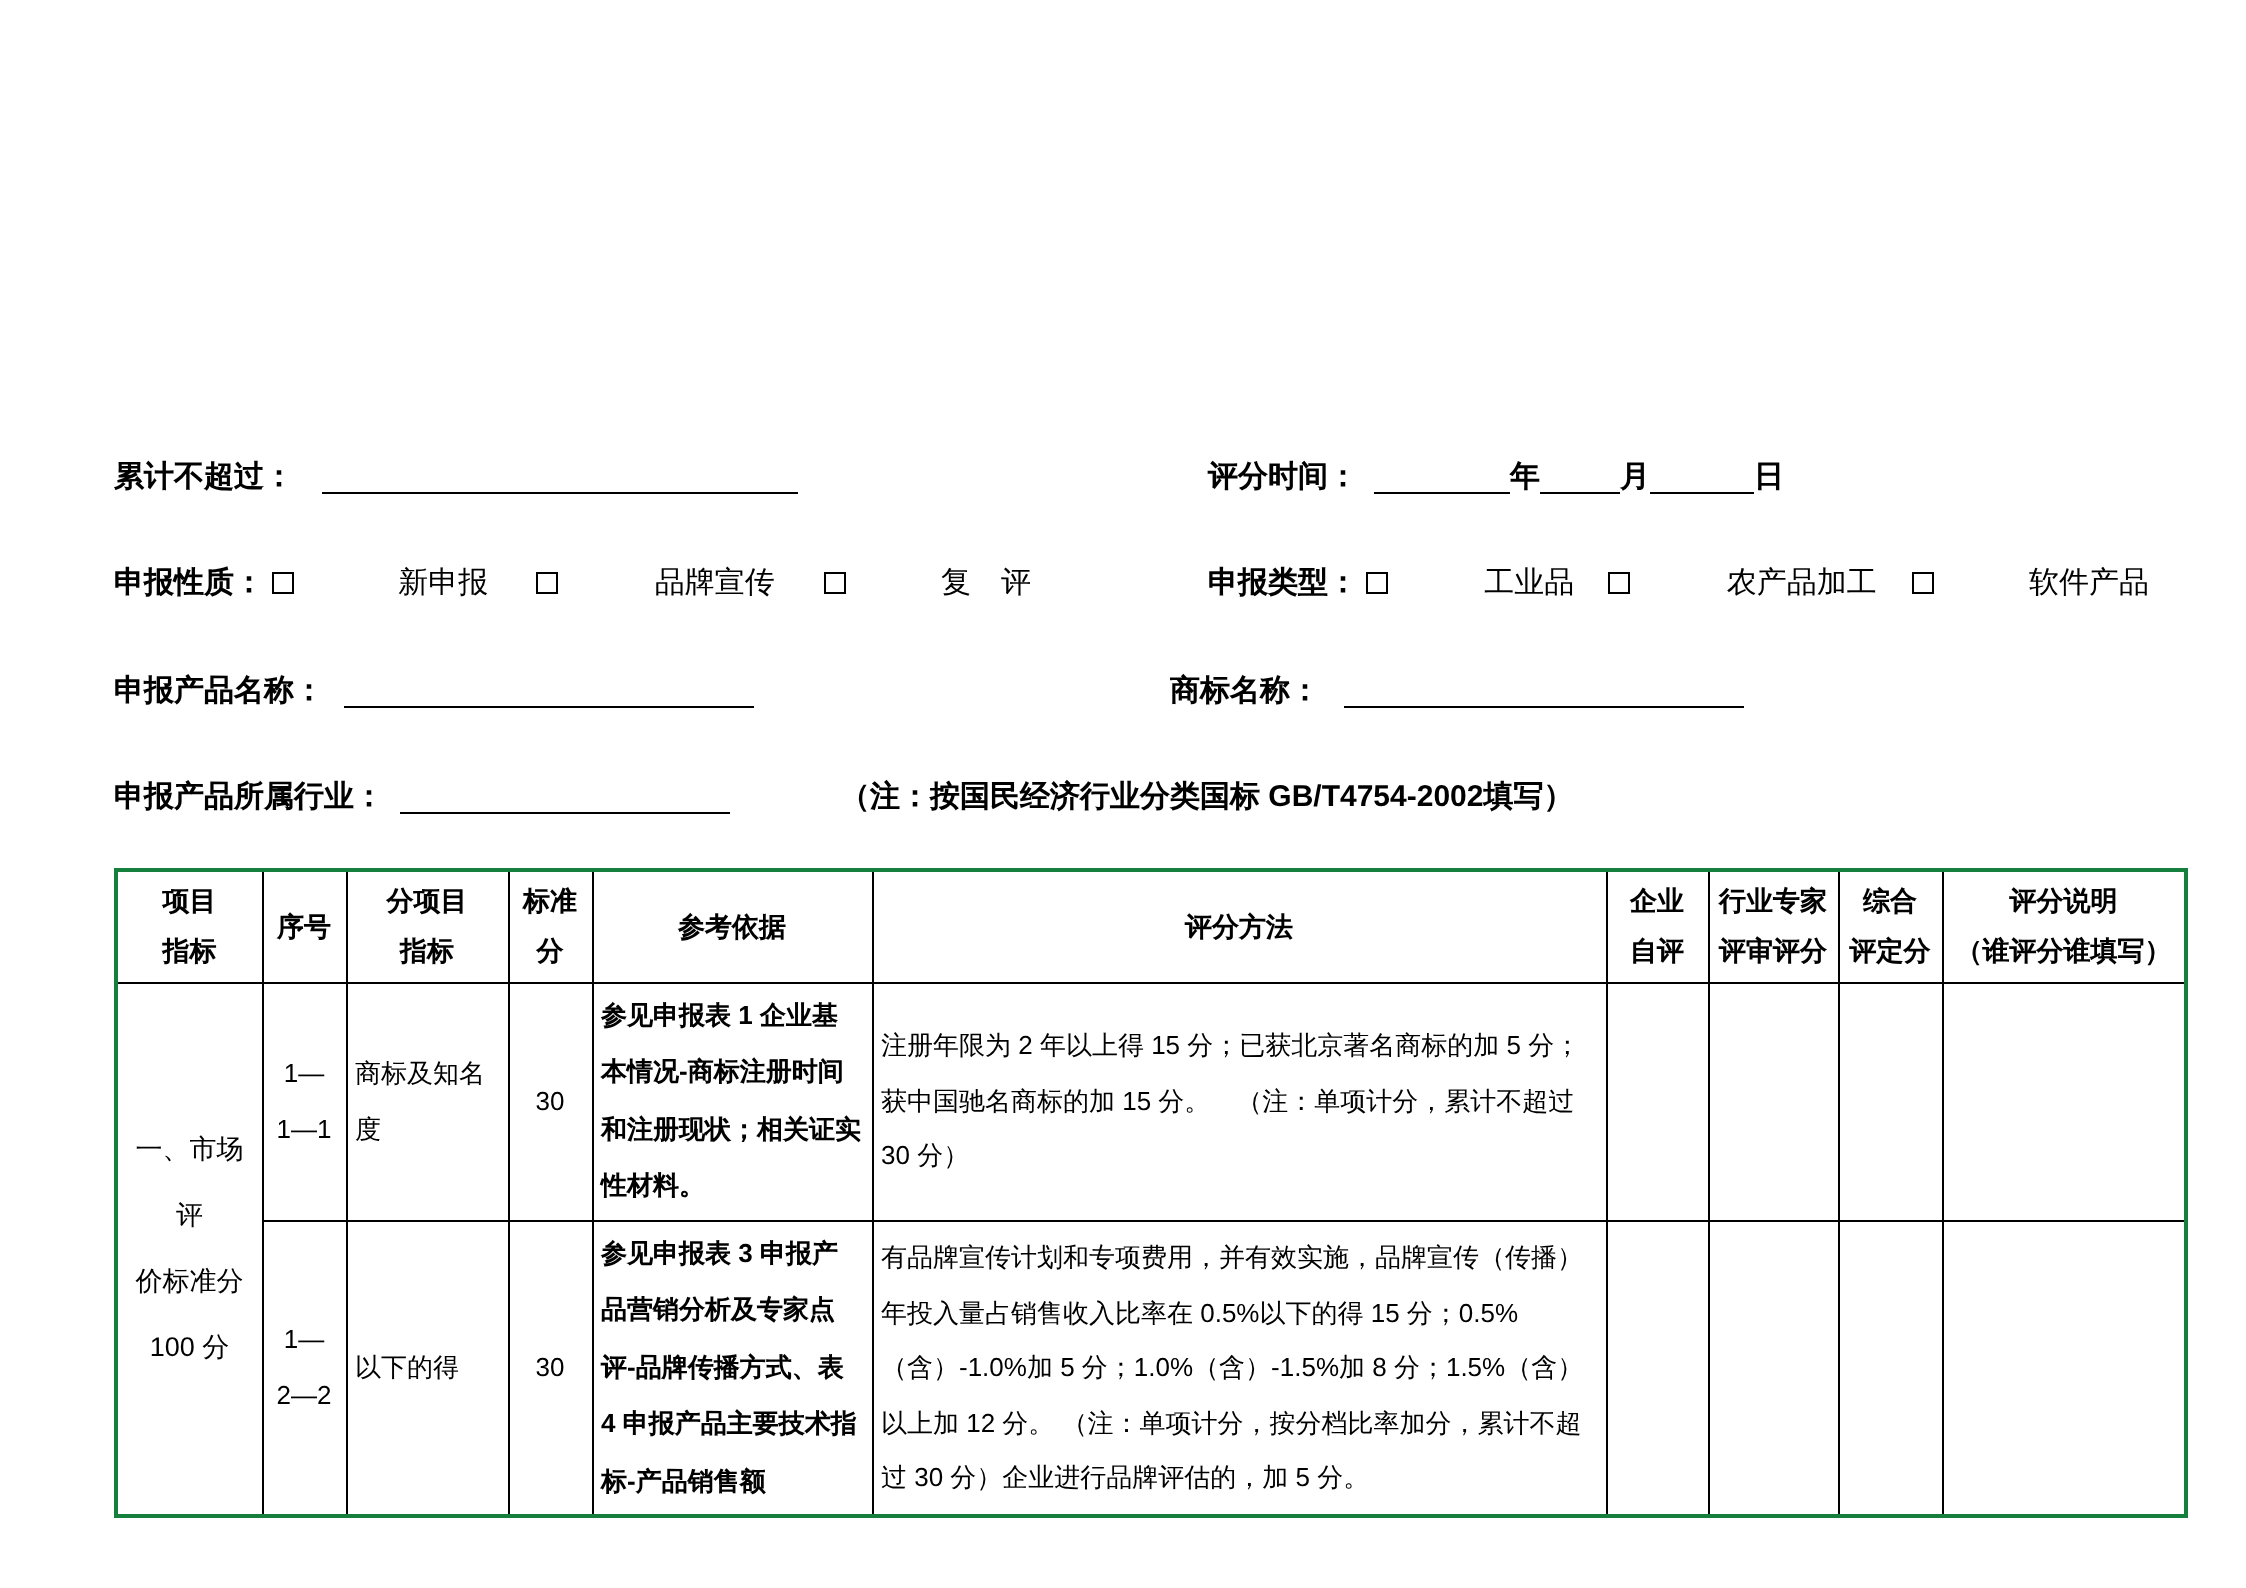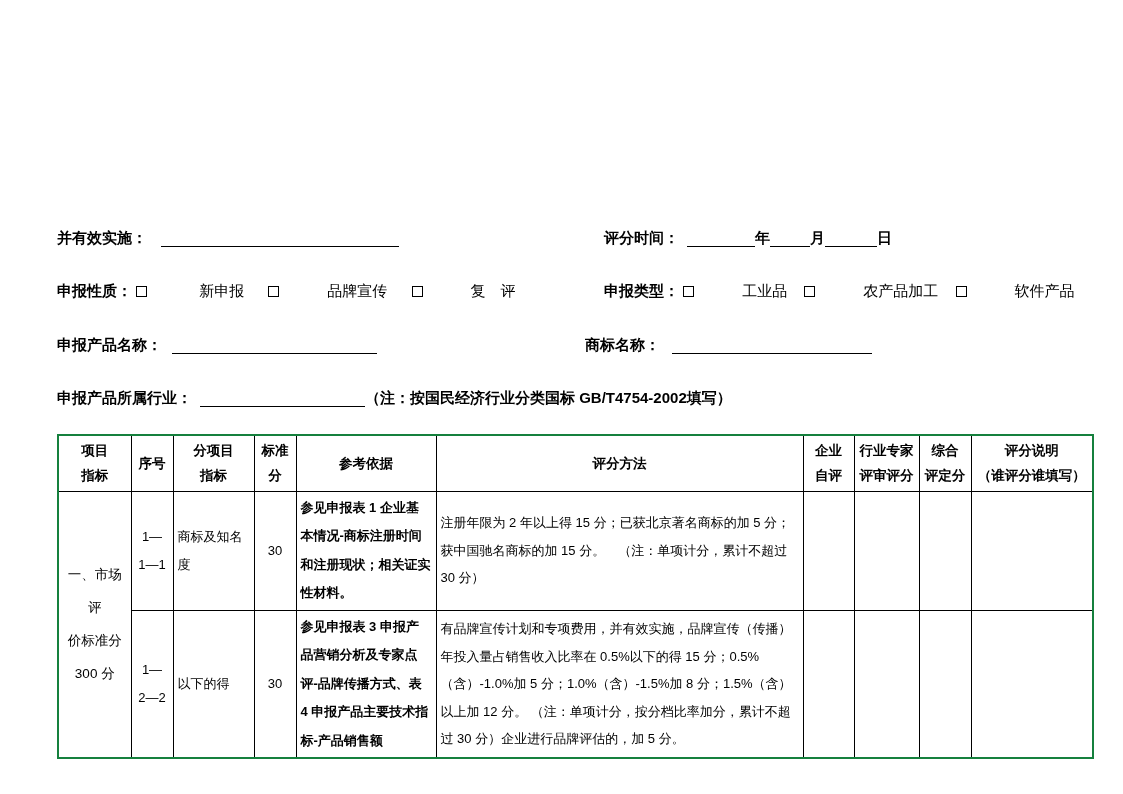--- a/index.html
+++ b/index.html
@@ -32,21 +32,21 @@
   .b-trademark { width:200px; margin-left:12px; }
   .b-industry  { width:165px; margin-left:8px; }
 
   .cb {
     display:inline-block; width:11px; height:11px;
     border:1.6px solid #000; vertical-align:-1px; margin-right:3px;
   }
   .cb.sp { margin-right:7px; }
   .optgap { display:inline-block; width:20px; }
   .optgap2 { display:inline-block; width:13px; }
-  .note-gap { }
+  .note-gap { margin-left:55px; }
 
   table.score {
     position:absolute; left:57px; top:434px; width:1035px;
     border-collapse:collapse; table-layout:fixed;
     border:2px solid #15803d;
     font-size:13px;
   }
   table.score th, table.score td {
     border:1px solid #000; vertical-align:middle;
     padding:2px 4px; overflow:hidden;
@@ -66,21 +66,21 @@
   td.mth  { text-align:left; line-height:27.5px; padding:2px 7px; }
   td.empty { background:#fff; }
 </style>
 </head>
 <body>
 
 <div class="page">
 
 
   <div class="frow" style="left:57px; top:229px;">
-    <span class="lbl">并有效实施：</span><span class="blank b-company"></span>
+    <span class="lbl">累计不超过：</span><span class="blank b-company"></span>
   </div>
   <div class="frow" style="left:604px; top:229px;">
     <span class="lbl">评分时间：</span><span class="blank b-time1"></span><span class="lbl">年</span><span class="blank b-time2"></span><span class="lbl">月</span><span class="blank b-time3"></span><span class="lbl">日</span>
   </div>
 
   <div class="frow" style="left:57px; top:282px;">
     <span class="lbl">申报性质：</span>
     <span class="cb sp"></span><span class="opt">新申报</span><span class="optgap"></span>
     <span class="cb"></span><span class="opt">品牌宣传</span><span class="optgap"></span>
     <span class="cb"></span><span class="opt">复　评</span>
@@ -132,21 +132,21 @@
       <th>行业专家
 评审评分</th>
       <th>综合
 评定分</th>
       <th>评分说明
 （谁评分谁填写）</th>
     </tr>
     <tr class="r1">
       <td class="group" rowspan="2">一、市场评
 价标准分
-300 分</td>
+100 分</td>
       <td class="cpre">1—
 1—1</td>
       <td class="sub">商标及知名度</td>
       <td class="cnum">30</td>
       <td class="txt">参见申报表 1 企业基本情况-商标注册时间和注册现状；相关证实性材料。</td>
       <td class="mth">注册年限为 2 年以上得 15 分；已获北京著名商标的加 5 分；获中国驰名商标的加 15 分。　（注：单项计分，累计不超过 30 分）</td>
       <td class="empty"></td>
       <td class="empty"></td>
       <td class="empty"></td>
       <td class="empty"></td>

